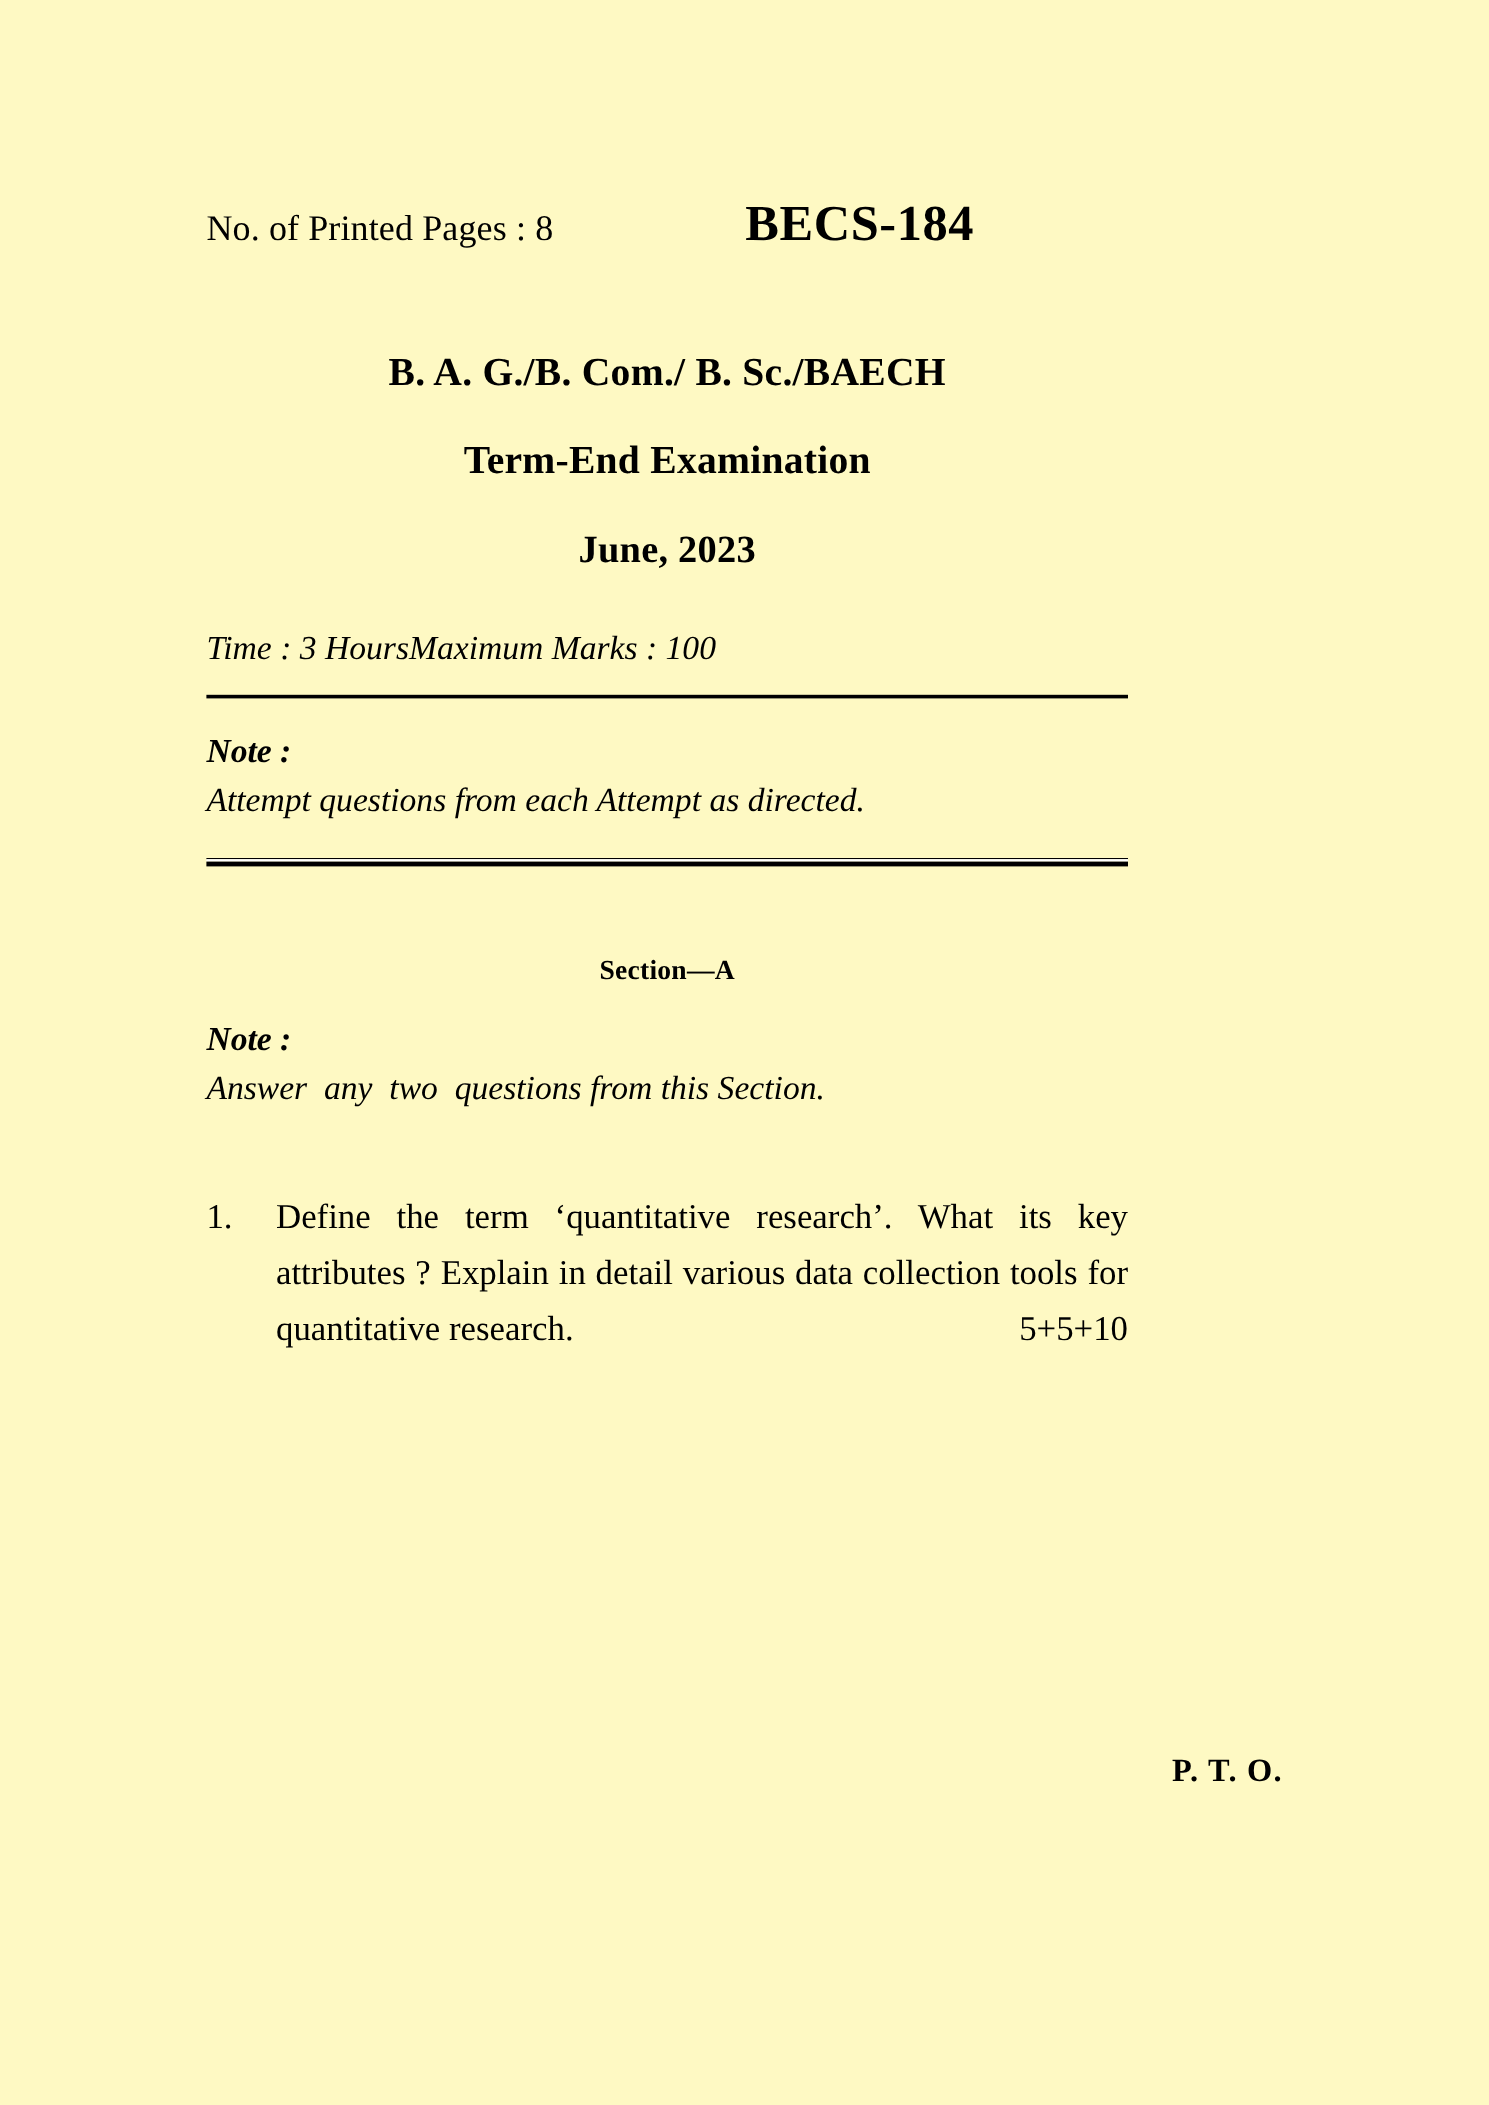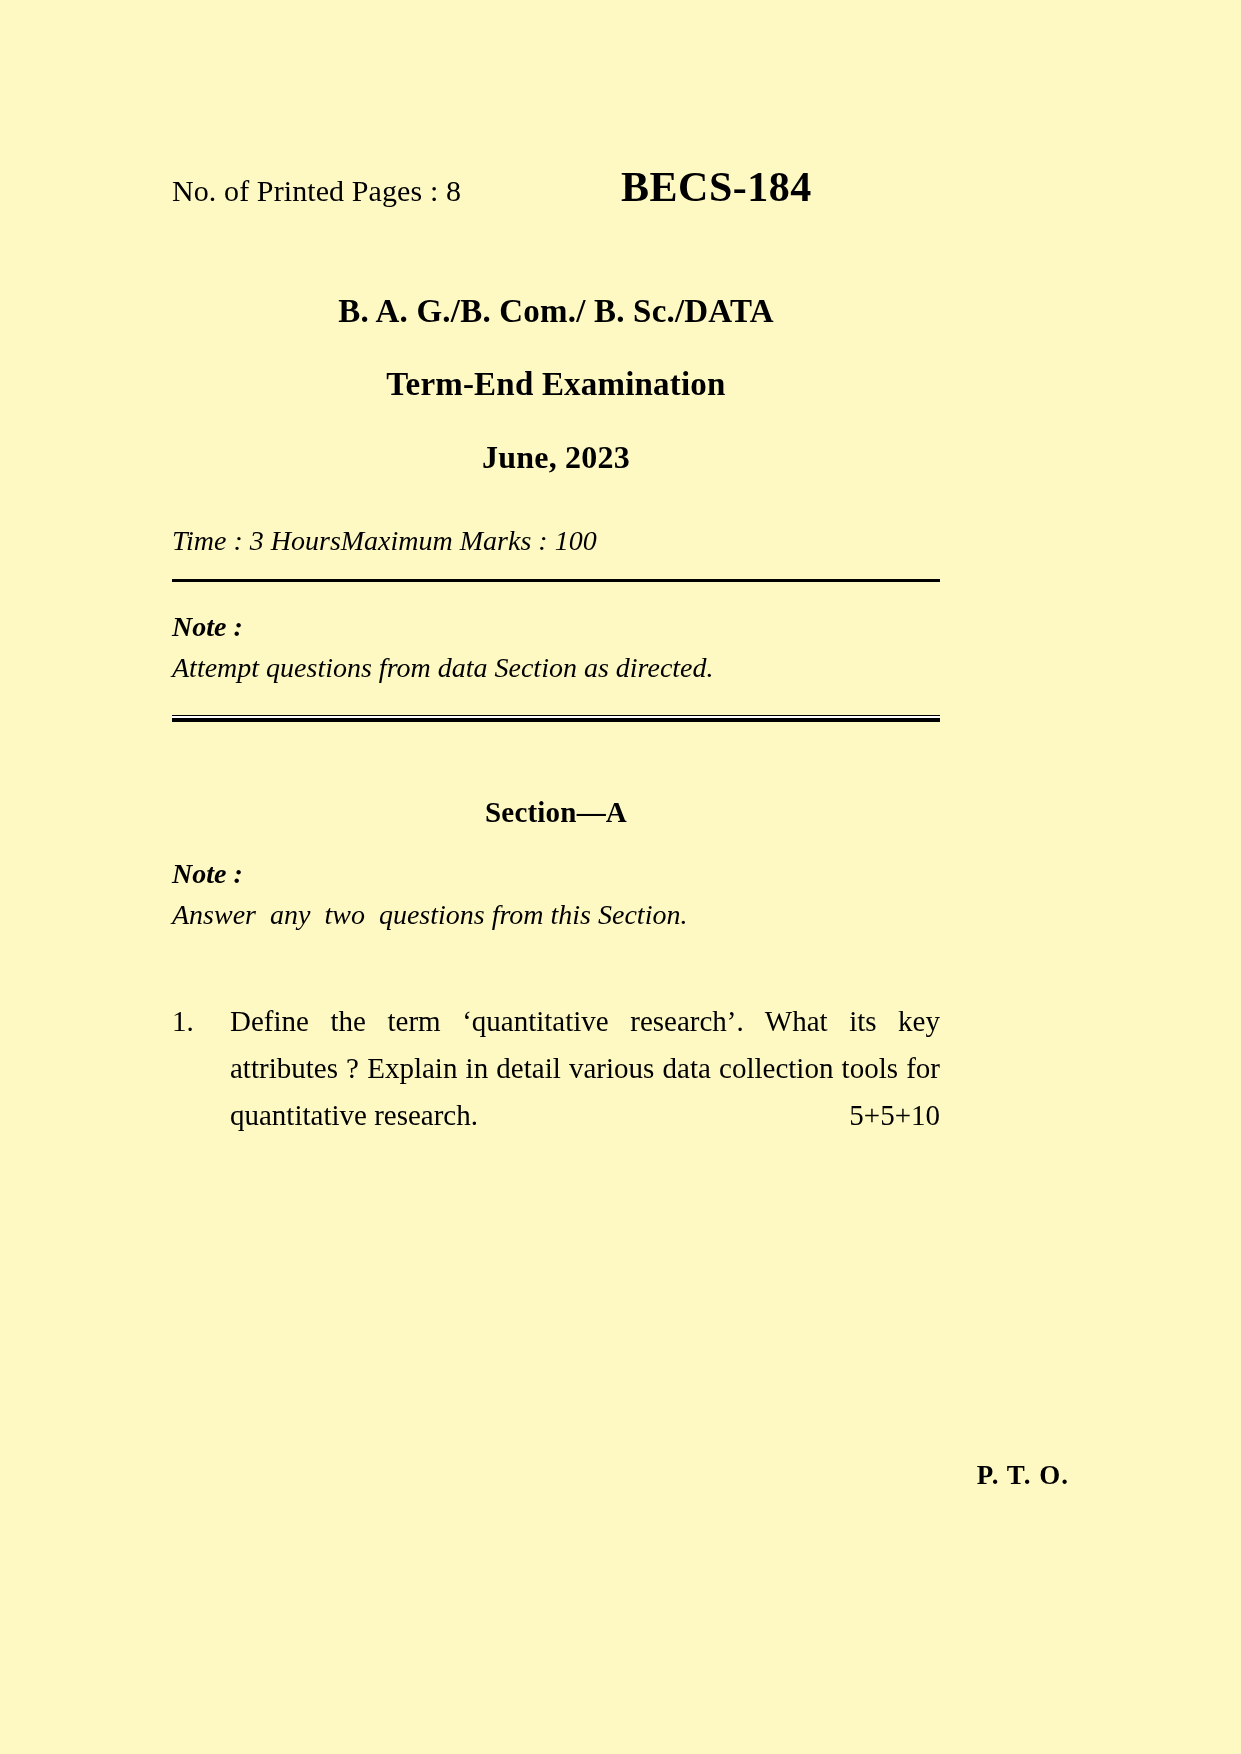--- a/index.html
+++ b/index.html
@@ -151,21 +151,21 @@
   }
   .note-body .bold-em { font-weight: normal; font-style: italic; }
 
   .note-justify {
     text-align: justify;
   }
 
   
   .section-heading {
     text-align: center;
-    font-size: 29px;
+    font-size: 23px;
     font-weight: bold;
     margin-top: 74px;
     letter-spacing: 0.2px;
   }
 
   
   .question {
     display: flex;
     align-items: flex-start;
     margin-top: 62px;
@@ -199,35 +199,35 @@
 <div class="page">
 
   <div class="content">
 
     <div class="header-row">
       <div class="printed-pages">No. of Printed Pages : 8</div>
       <div class="paper-code">BECS-184</div>
     </div>
 
     <div class="title-block">
-      <div class="title-line1">B. A. G./B. Com./ B. Sc./DATA</div>
+      <div class="title-line1">B. A. G./B. Com./ B. Sc./BAECH</div>
       <div class="title-line2">Term-End Examination</div>
       <div class="title-line3">June, 2023</div>
     </div>
 
     <div class="timemarks-row">
       <div class="time-val">Time : 3 Hours</div>
       <div class="marks-val">Maximum Marks : 100</div>
     </div>
 
     <hr class="rule-single">
 
     <div class="note-block">
       <span class="note-label">Note :</span>
-      <span class="note-body note-justify">Attempt questions from data Section as directed.</span>
+      <span class="note-body note-justify">Attempt questions from each Attempt as directed.</span>
     </div>
 
     <div class="rule-double">
       <div class="thin"></div>
       <div class="gap"></div>
       <div class="thick"></div>
     </div>
 
     <div class="section-heading">Section—A</div>
 

